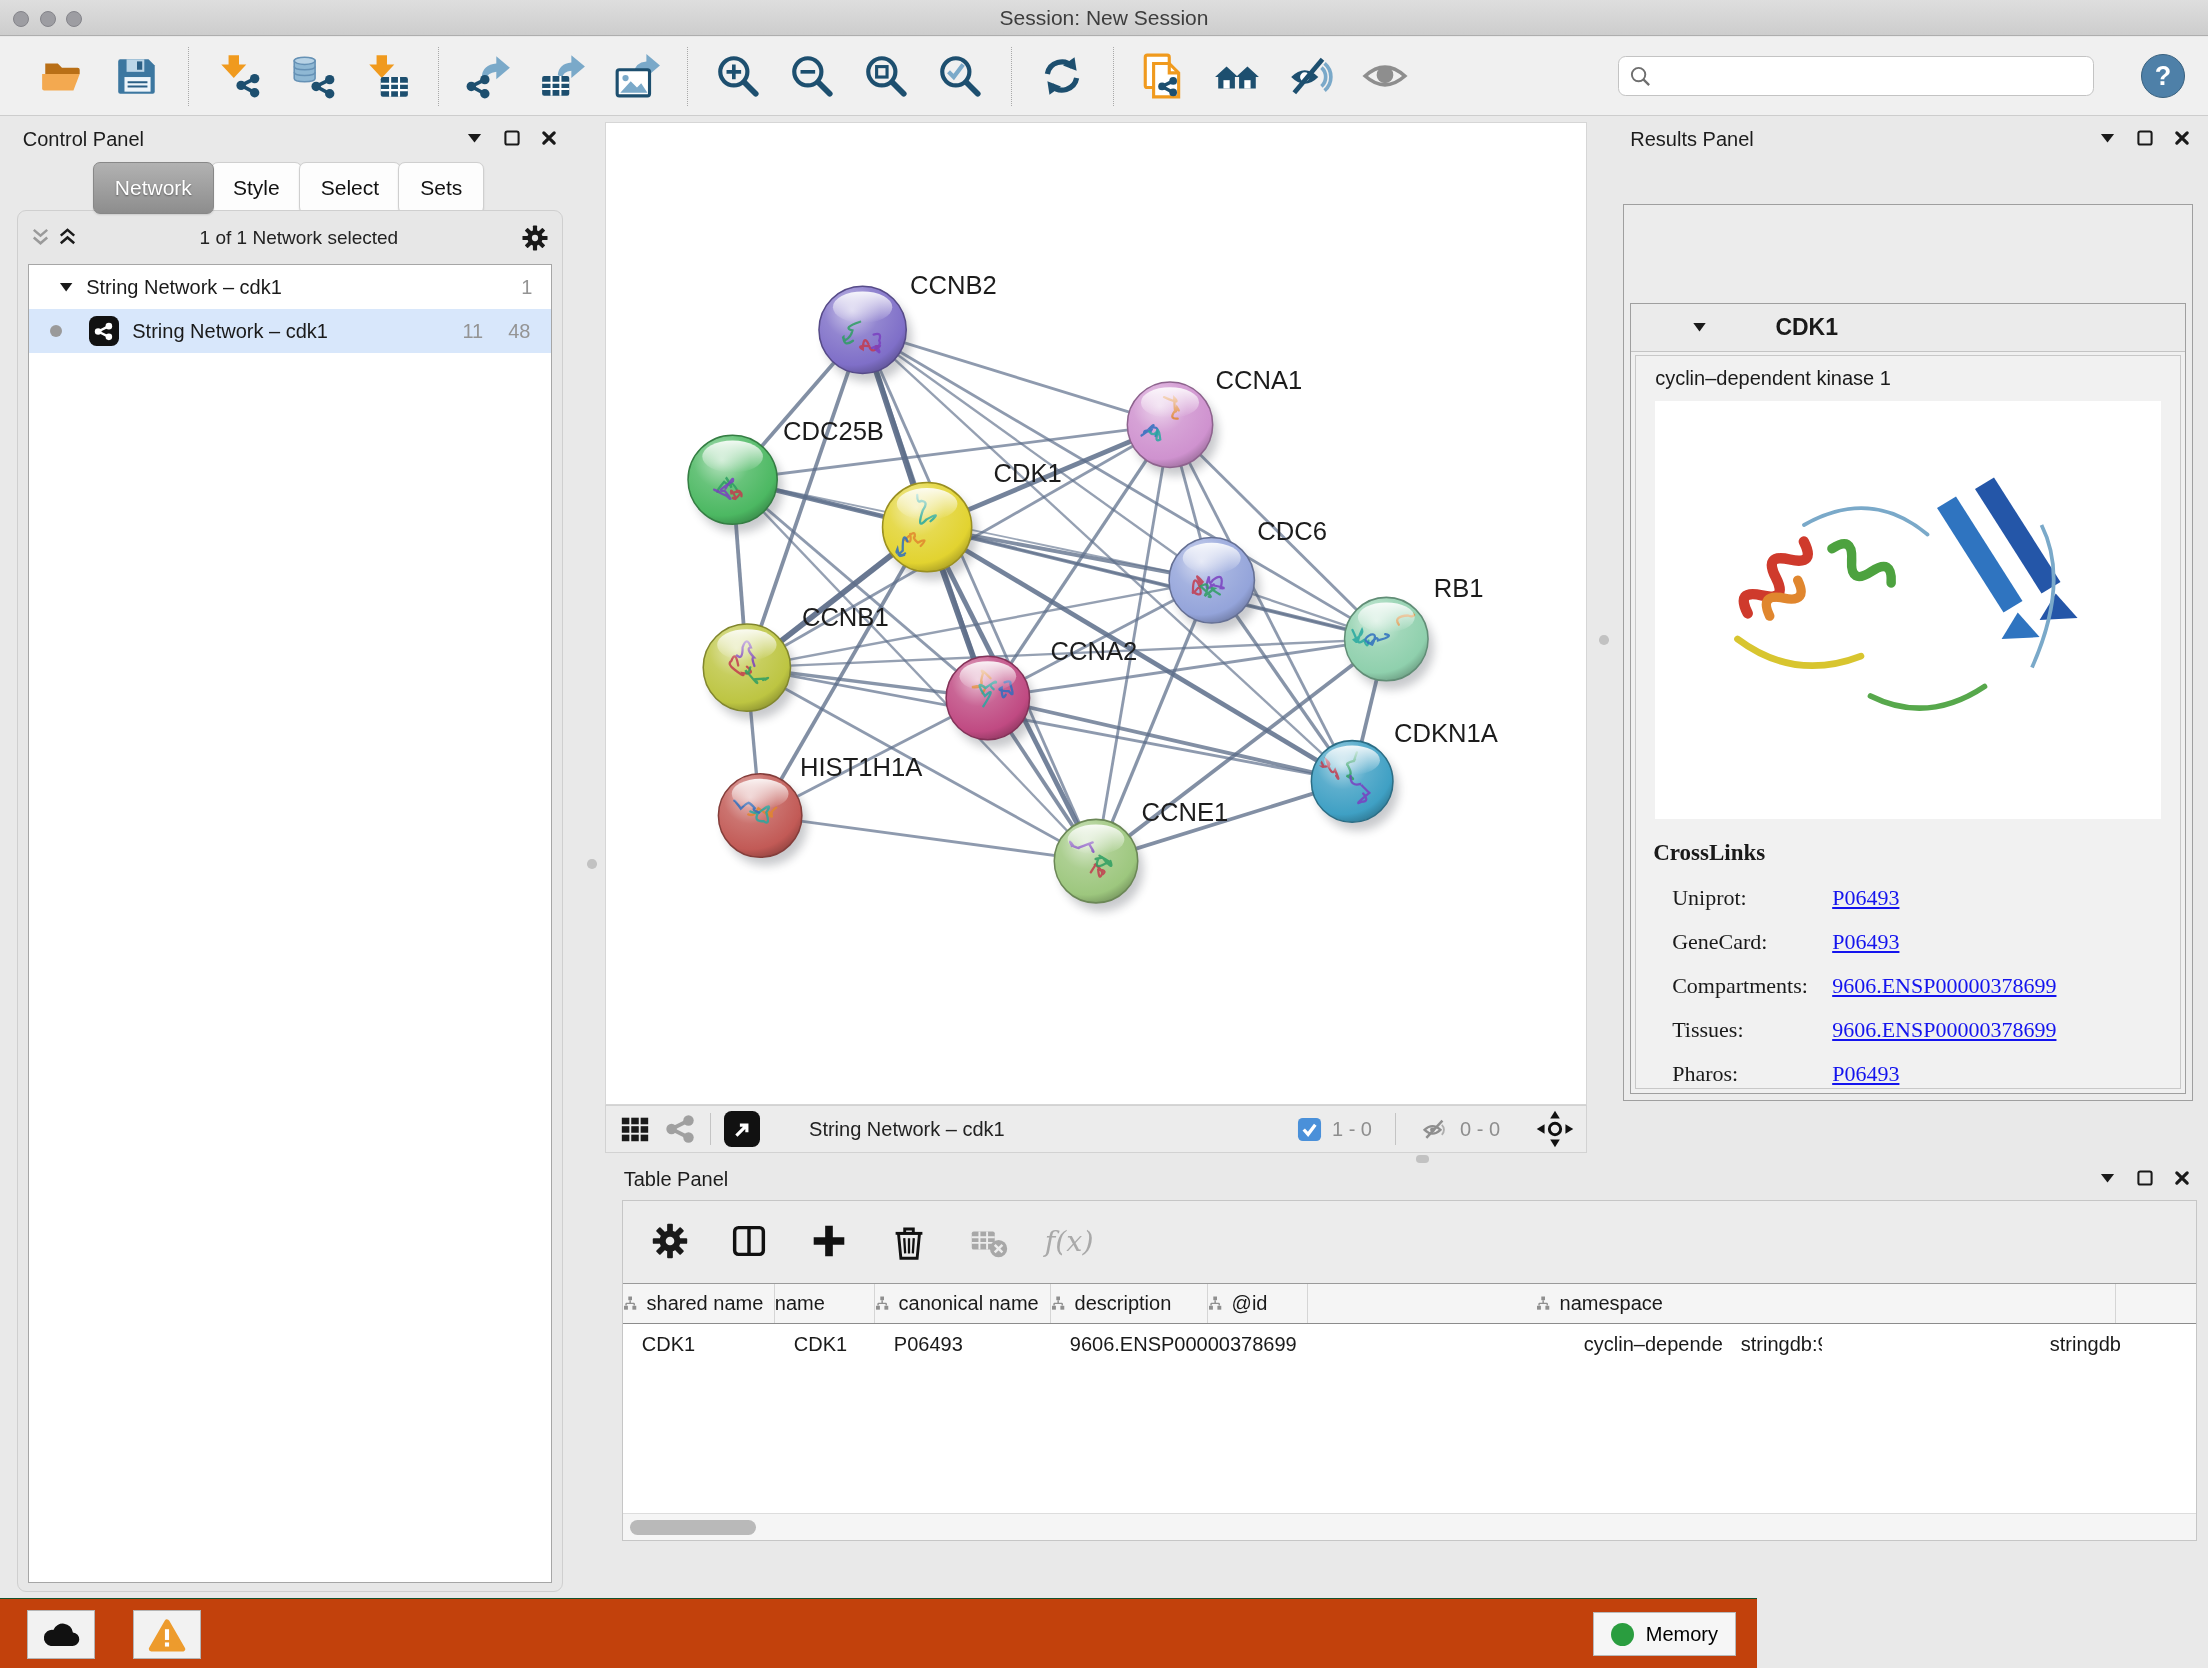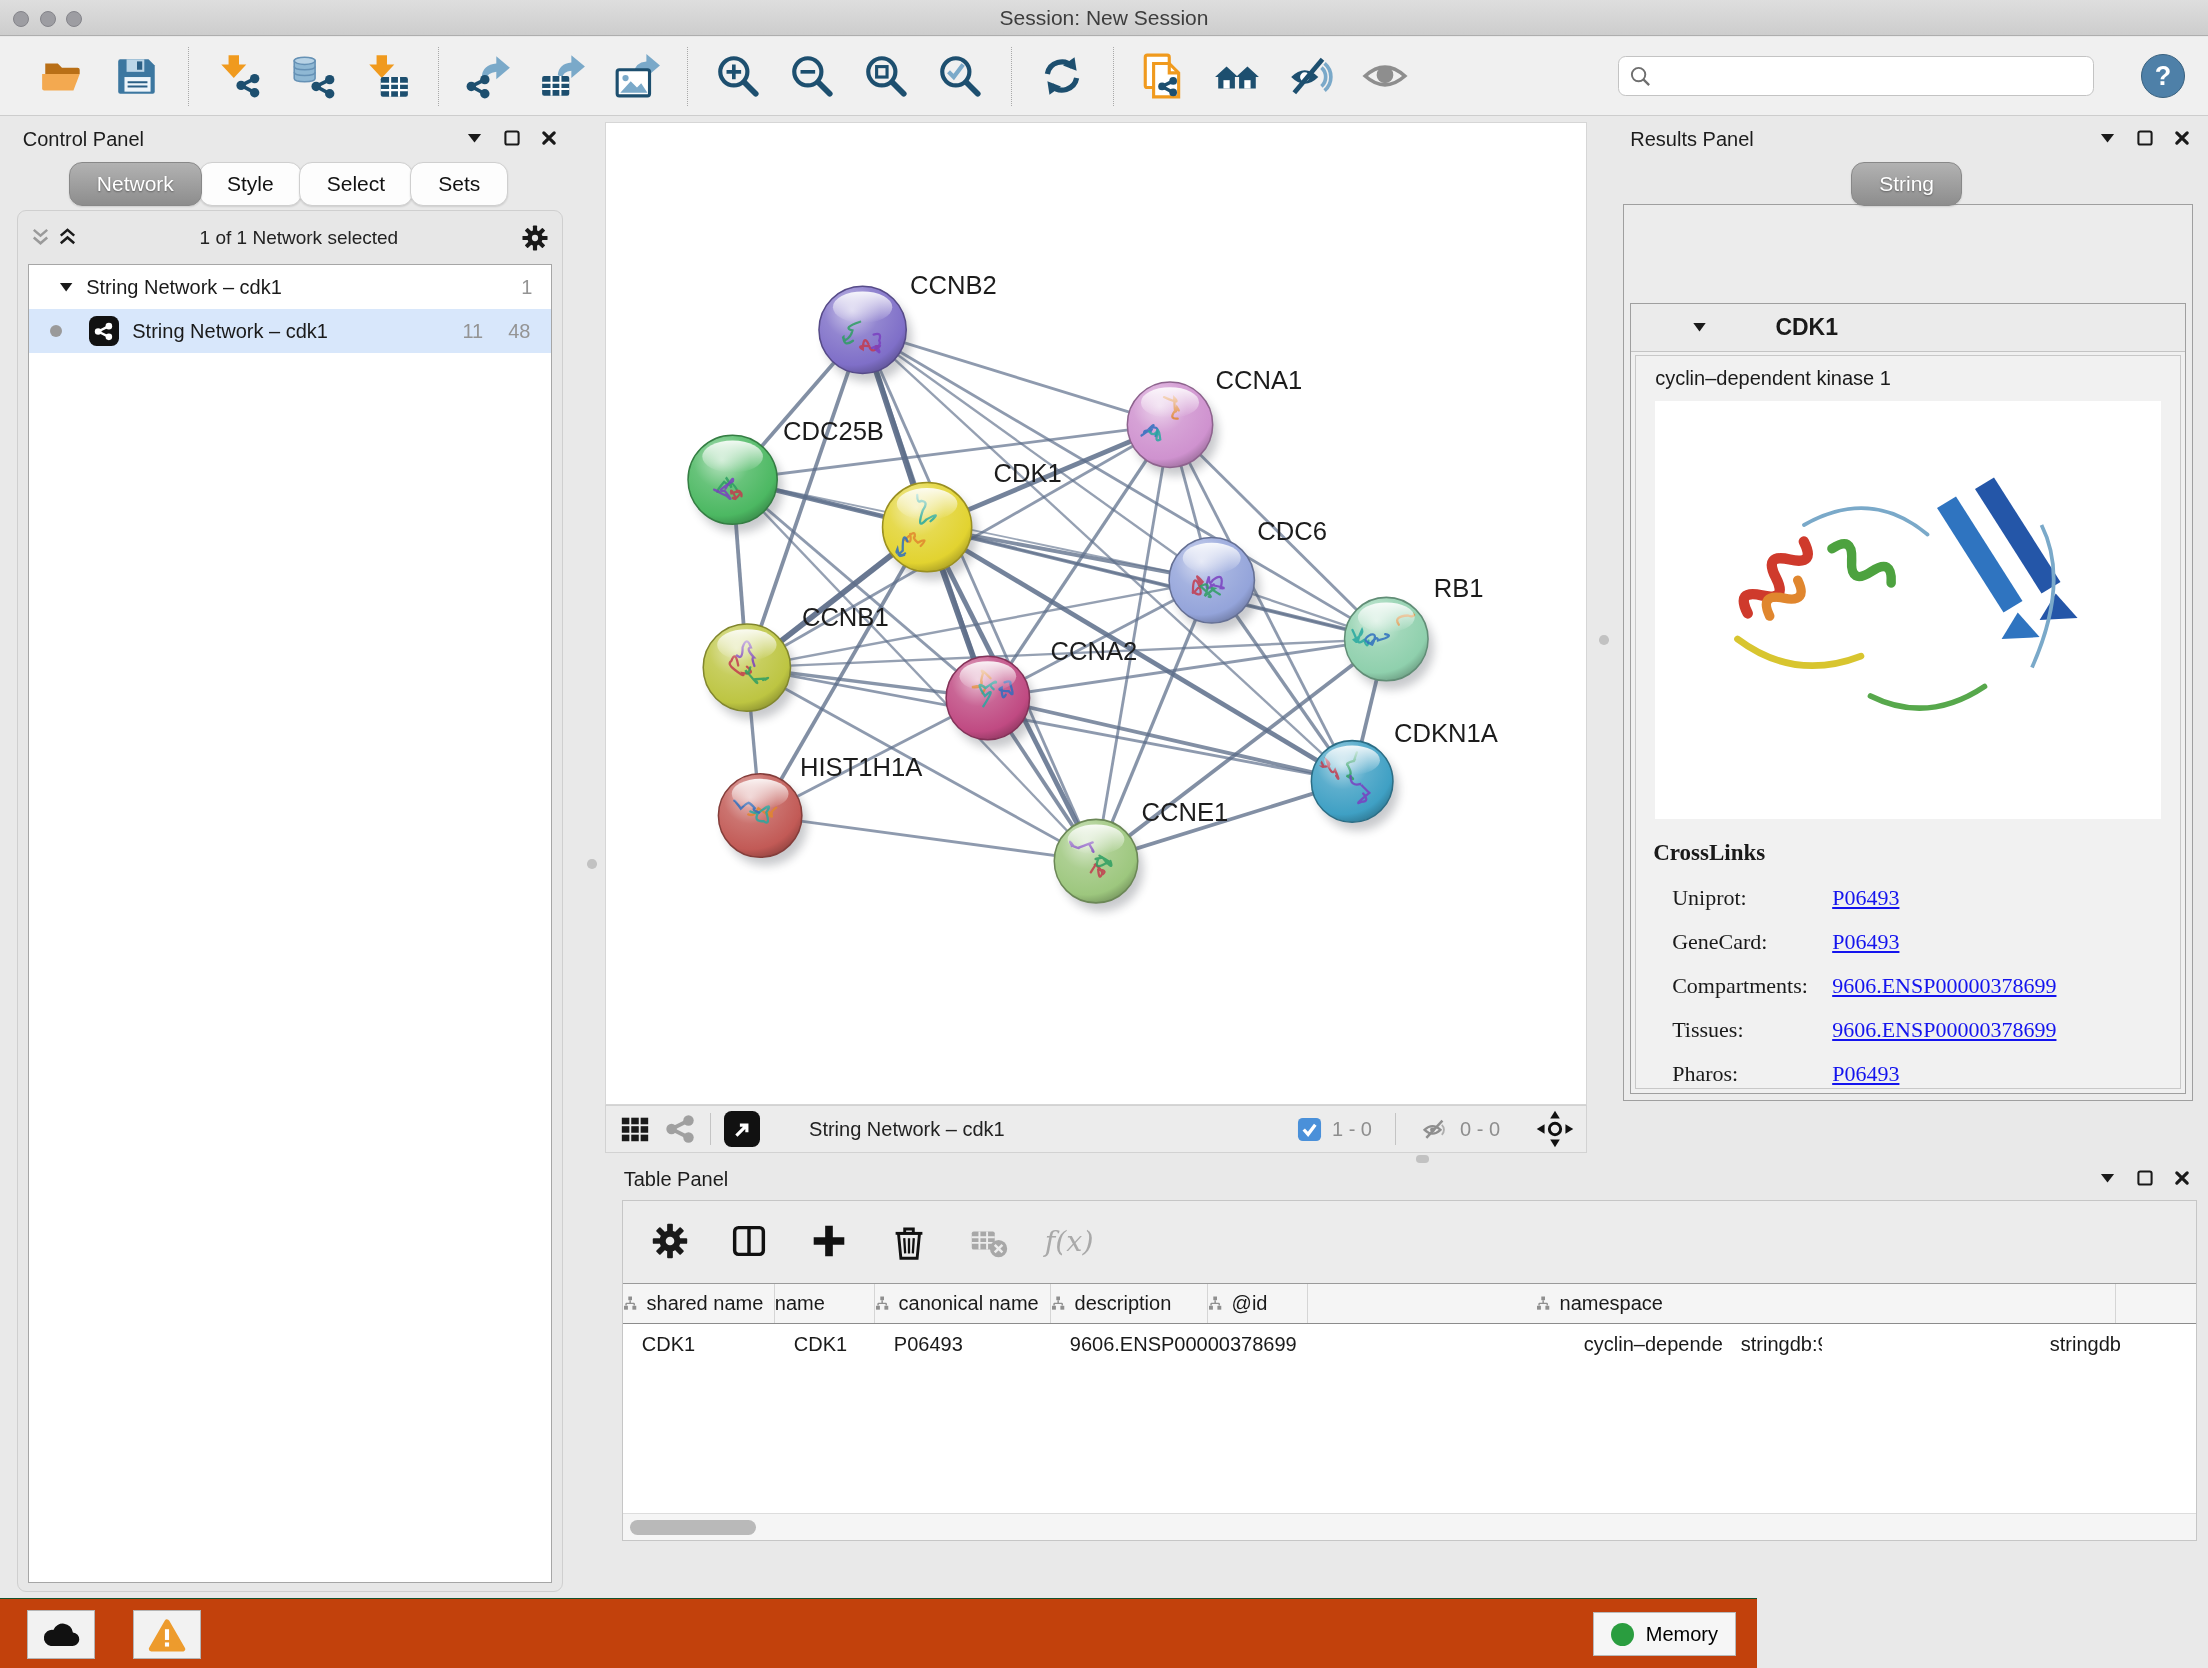--- a/index.html
+++ b/index.html
@@ -27,22 +27,22 @@
   .help-btn{position:absolute;right:23px;top:17px;width:44px;height:44px;border-radius:50%;
     background:#4e80a8;border:1.9px solid #39617f;color:#fff;font-size:27px;font-weight:bold;
     display:flex;align-items:center;justify-content:center;cursor:pointer;}
 
   
   .panel-head{position:absolute;left:13.3px;top:5.7px;font-size:20px;color:#1c1c1c;}
   .win-ctl{position:absolute;top:7.6px;display:flex;gap:21px;align-items:center;}
   .win-ctl svg{display:block;}
 
   .tabrow{display:flex;justify-content:center;}
-  .tab{height:44px;padding:0 27px;display:flex;align-items:center;background:#fdfdfd;
-    border:1px solid #cfcfcf;border-radius:13px;font-size:21px;color:#111;margin-left:-2.9px;
+  .tab{height:52px;padding:0 21px;display:flex;align-items:center;background:#fdfdfd;
+    border:1px solid #cfcfcf;border-radius:7px;font-size:21px;color:#111;margin-left:-2.9px;
     box-shadow:0 1px 1.9px rgba(0,0,0,.12);cursor:pointer;}
   .tab.active{background:linear-gradient(#b2b2b2,#8d8d8d);color:#fff;border-color:#888;
     text-shadow:0 1px 1.9px rgba(0,0,0,.4);z-index:2;}
 
   
   .control-panel{position:absolute;left:9.5px;top:122px;width:561px;height:1470px;}
   .cp-tabs{position:absolute;left:0;right:0;top:40px;}
   .cp-inner{position:absolute;left:7.6px;right:7.6px;top:88px;bottom:0;background:#e7e7e7;
     border:1px solid #cfcfcf;border-radius:9px;}
   .cp-toolrow{position:absolute;left:9.5px;right:9.5px;top:7.6px;height:38px;display:flex;align-items:center;}
@@ -678,23 +678,20 @@
     <div class="win-ctl" style="right:9.5px;">
       <svg width="17" height="11.4" viewBox="0 0 18 12">
           <polygon points="2,2 16,2 9,11" fill="#1a1a1a"></polygon>
         </svg>
       <svg width="16" height="16" viewBox="0 0 17 17">
           <rect x="1.5" y="1.5" width="14" height="14" rx="2" fill="none" stroke="#1a1a1a" stroke-width="2.2"></rect>
         </svg>
       <svg width="16" height="16" viewBox="0 0 17 17">
           <path d="M3 3 L14 14 M14 3 L3 14" stroke="#1a1a1a" stroke-width="3.4" stroke-linecap="round"></path>
         </svg>
-    </div>
-    <div class="tabrow res-tab">
-      <div class="tab active">String</div>
     </div>
     <div class="res-body">
       <div class="res-entry">
         <div class="entry-head">
           <svg width="15" height="10.5" viewBox="0 0 15 11" style="margin-left:61px;">
               <polygon points="1,1 14,1 7.5,10" fill="#1a1a1a"></polygon>
             </svg>
           <span class="entry-gene">CDK1</span>
         </div>
         <div class="entry-content">

